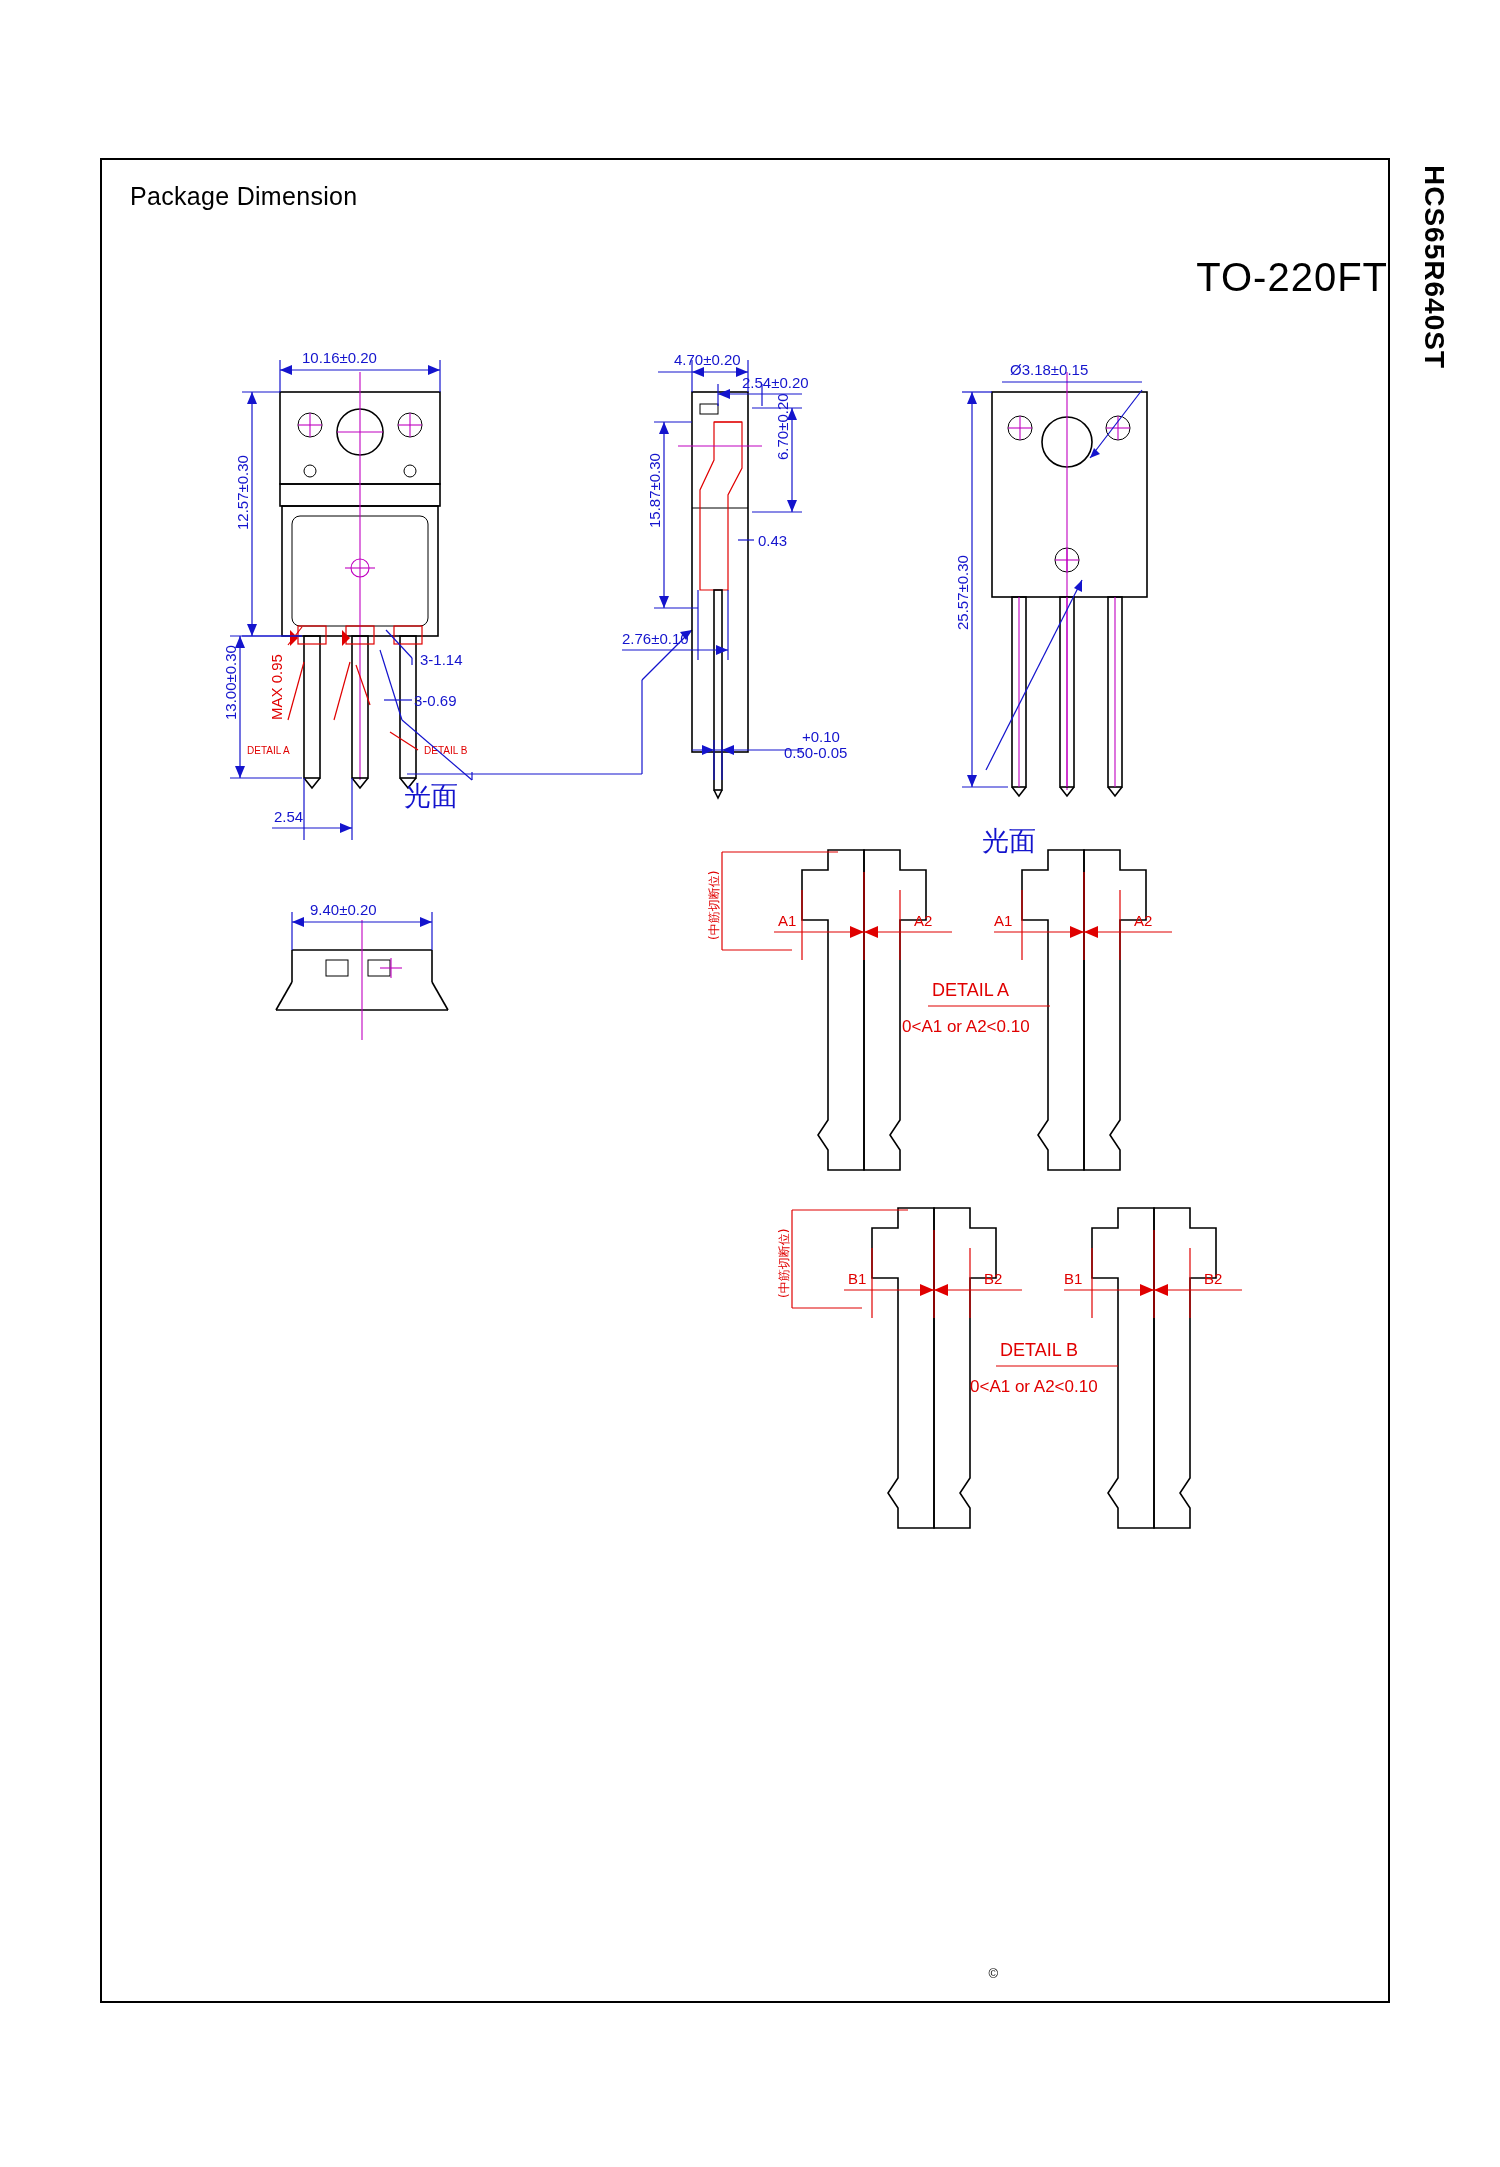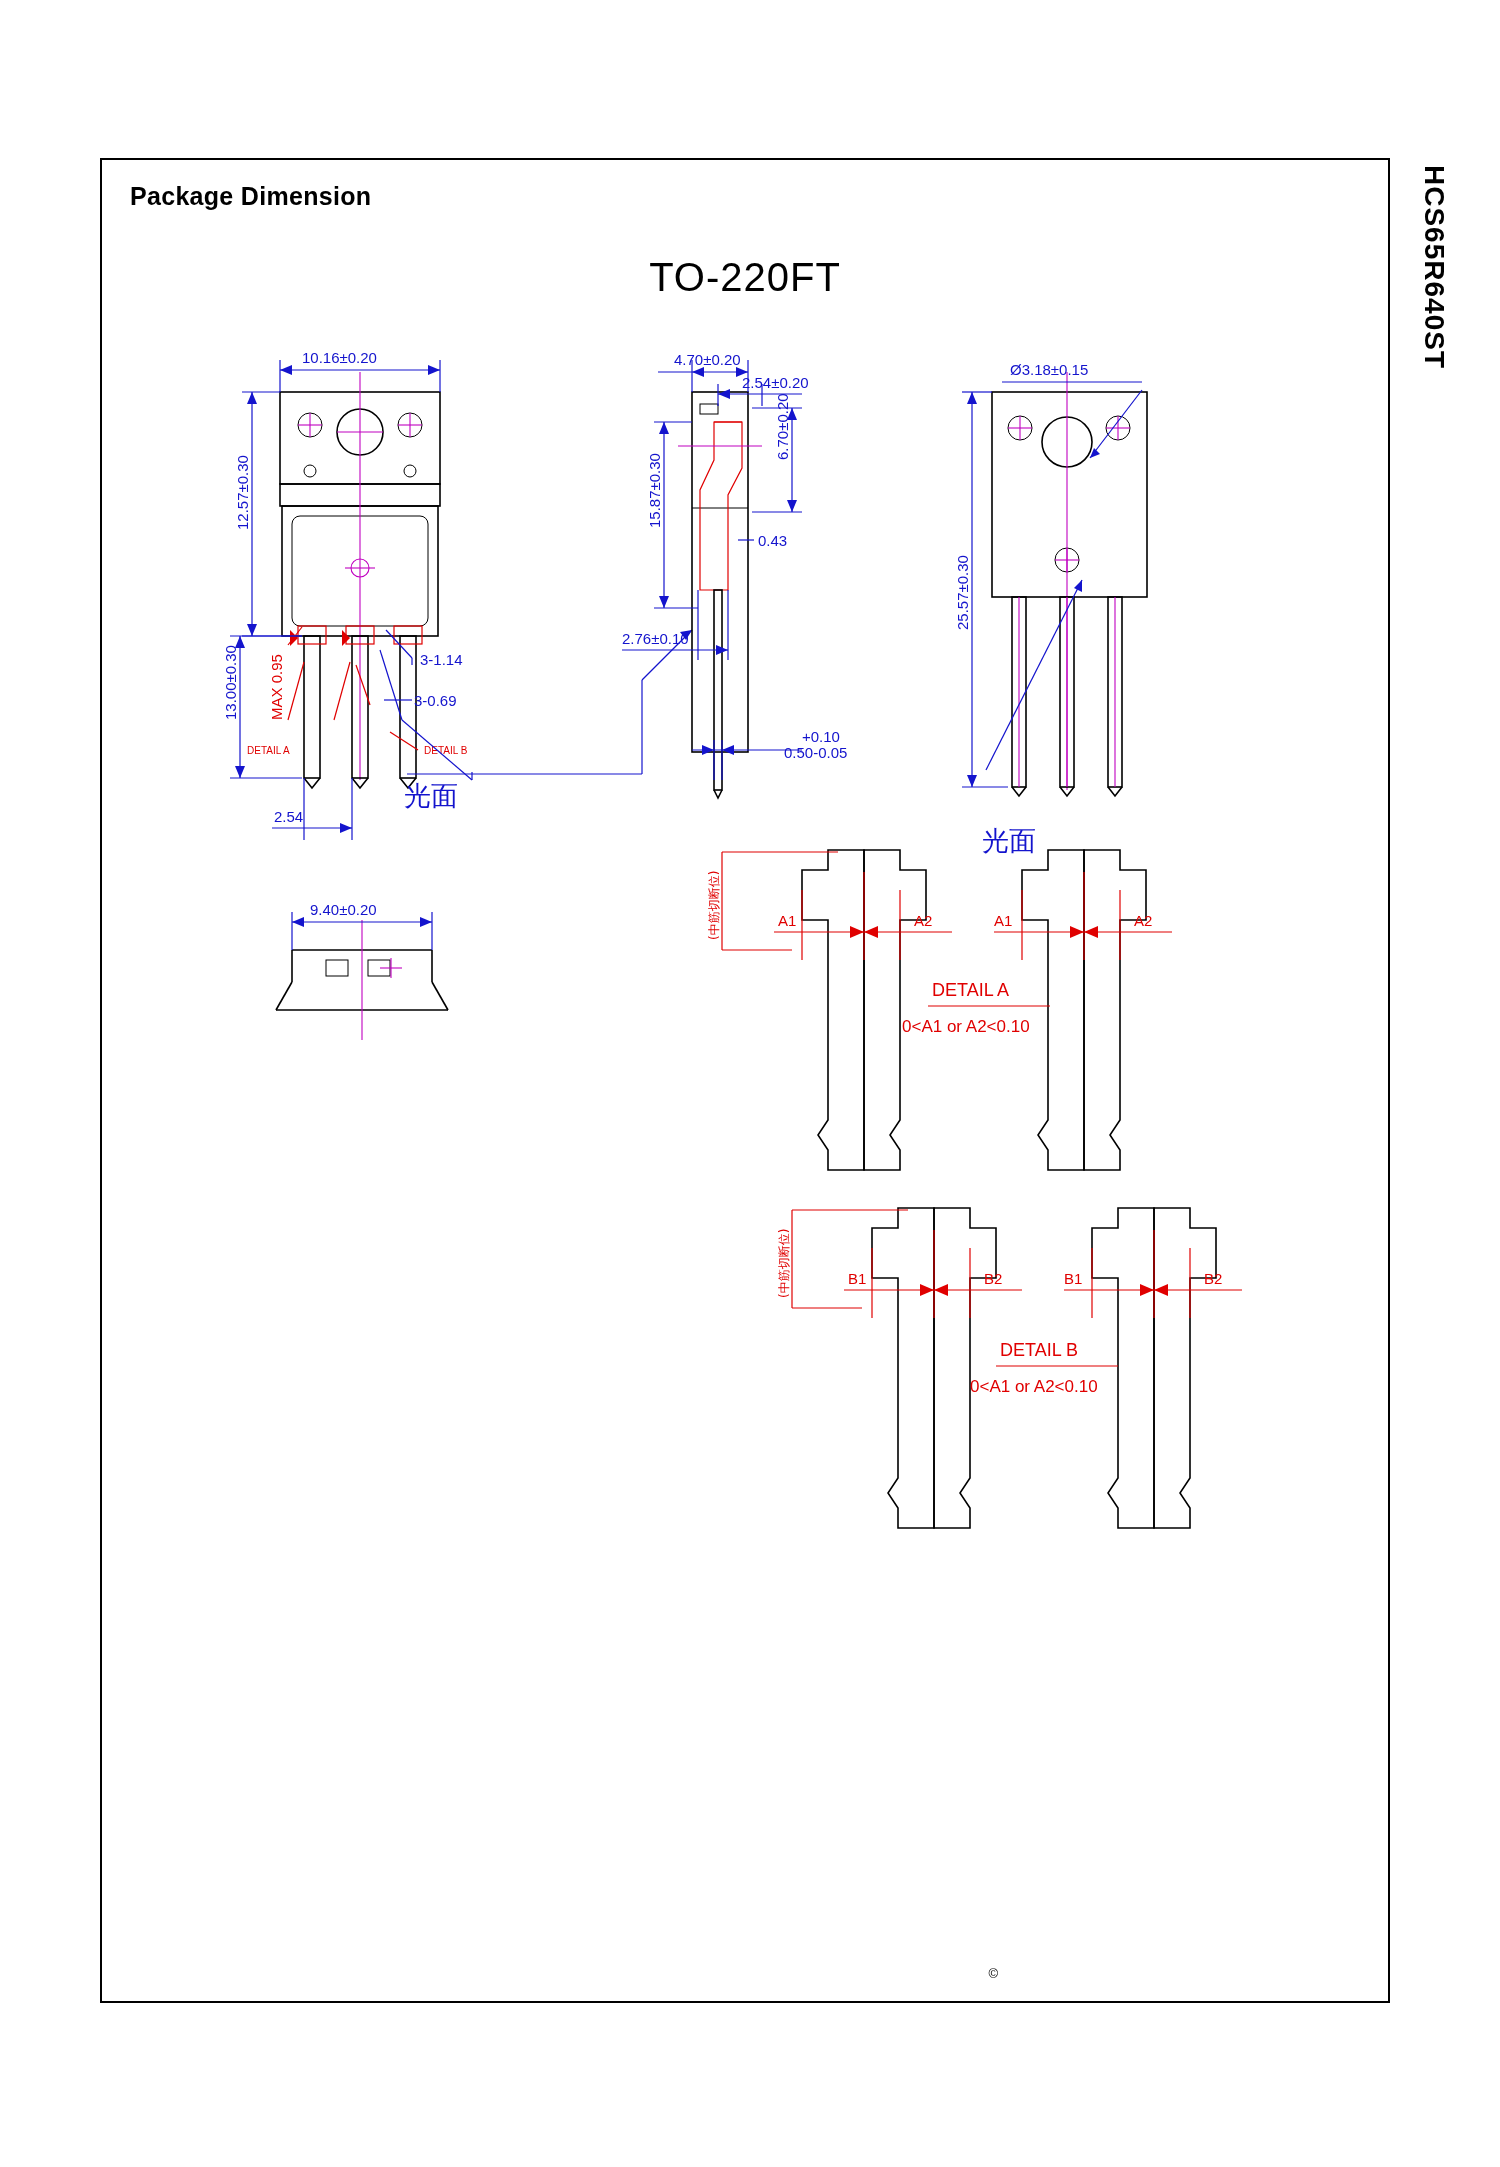--- a/index.html
+++ b/index.html
@@ -12,34 +12,34 @@
   .page-frame{
     position:absolute;
     left:100px;top:158px;
     width:1290px;height:1845px;
     border:2px solid #000;
     box-sizing:border-box;
     background:#fff;
   }
   .page-title{
     position:absolute;left:28px;top:22px;
-    font-size:25px;font-weight:bold;color:#000;
+    font-size:25px;font-weight:normal;color:#000;
     letter-spacing:0.3px;
   }
   .side-title{
     position:absolute;
     left:1418px;top:165px;
     font-size:28px;font-weight:bold;color:#000;
     writing-mode:vertical-rl;
     letter-spacing:1px;
     white-space:nowrap;
   }
   .pkg-title{
     position:absolute;left:0;right:0;top:95px;
-    text-align:center;
+    text-align:right;
     font-size:40px;color:#000;
     letter-spacing:1px;
     font-family:"Liberation Sans", sans-serif;
   }
   .copyright{
     position:absolute;right:390px;bottom:20px;
     font-size:13px;color:#000;
   }
   svg{display:block;}
   .dimtxt{font-family:"Liberation Sans",sans-serif;font-size:15px;fill:#1414cd;}

